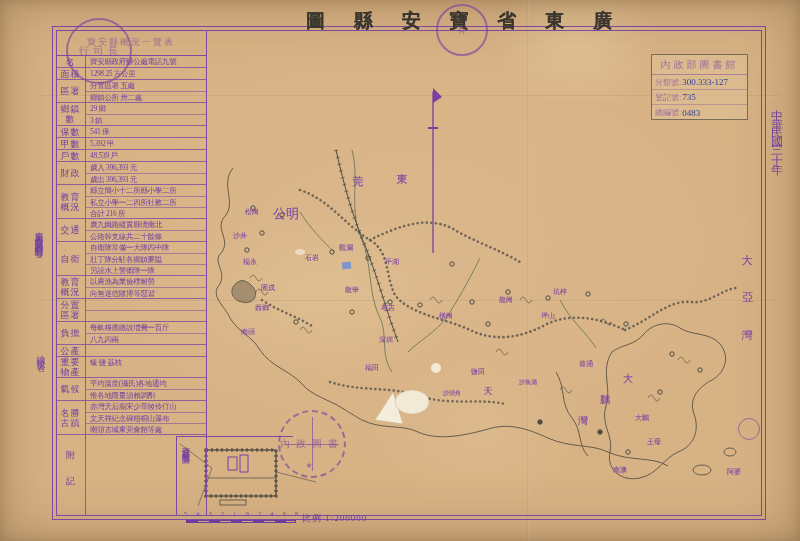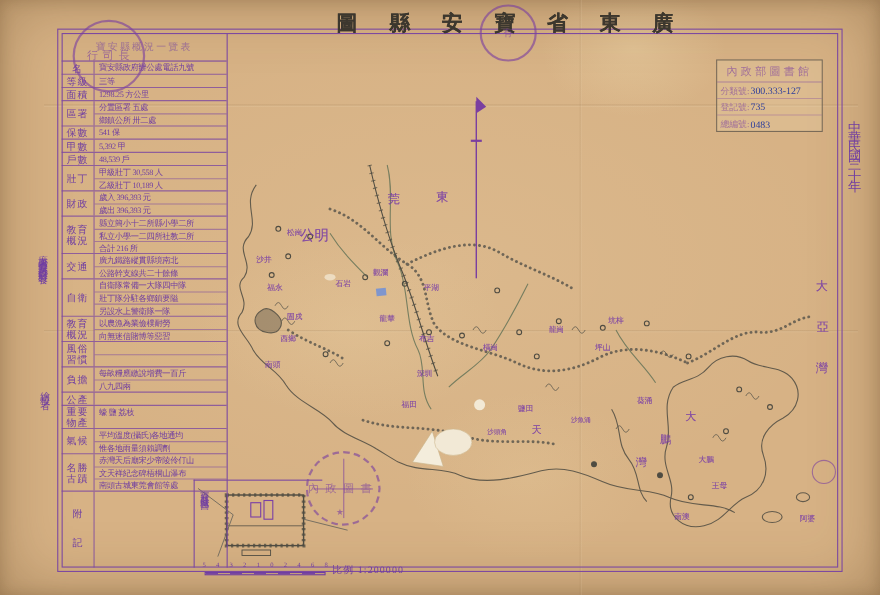--- a/index.html
+++ b/index.html
@@ -254,61 +254,55 @@
 <div class="table">
   <div class="thead">寶安縣概況一覽表</div>
   <div style="display:flex;flex-direction:column;flex:1">
       <div class="trow">
         <div class="tlabel">名</div>
         <div class="tval">
           <div class="tline">寶安縣政府辦公處電話九號</div>
         </div>
       </div>
       <div class="trow">
-        <div class="tlabel">等級</div>
-        <div class="tval">
-          <div class="tline">三等</div>
-        </div>
-      </div>
-      <div class="trow">
         <div class="tlabel">面積</div>
         <div class="tval">
           <div class="tline">1298.25 方公里</div>
         </div>
       </div>
       <div class="trow">
         <div class="tlabel">區署</div>
         <div class="tval">
           <div class="tline">分置區署 五處</div>
           <div class="tline">鄉鎮公所 卅二處</div>
         </div>
       </div>
       <div class="trow">
+        <div class="tlabel">鄉鎮數</div>
+        <div class="tval">
+          <div class="tline">29 鄉</div>
+          <div class="tline">3 鎮</div>
+        </div>
+      </div>
+      <div class="trow">
         <div class="tlabel">保數</div>
         <div class="tval">
           <div class="tline">541 保</div>
         </div>
       </div>
       <div class="trow">
         <div class="tlabel">甲數</div>
         <div class="tval">
           <div class="tline">5,392 甲</div>
         </div>
       </div>
       <div class="trow">
         <div class="tlabel">戶數</div>
         <div class="tval">
           <div class="tline">48,539 戶</div>
-        </div>
-      </div>
-      <div class="trow">
-        <div class="tlabel">壯丁</div>
-        <div class="tval">
-          <div class="tline">甲級壯丁 30,558 人</div>
-          <div class="tline">乙級壯丁 10,189 人</div>
         </div>
       </div>
       <div class="trow">
         <div class="tlabel">財政</div>
         <div class="tval">
           <div class="tline">歲入 396,393 元</div>
           <div class="tline">歲出 396,393 元</div>
         </div>
       </div>
       <div class="trow">
@@ -335,21 +329,21 @@
         </div>
       </div>
       <div class="trow">
         <div class="tlabel">教育概況</div>
         <div class="tval">
           <div class="tline">以農漁為業儉樸耐勞</div>
           <div class="tline">向無迷信賭博等惡習</div>
         </div>
       </div>
       <div class="trow">
-        <div class="tlabel">風俗習慣</div>
+        <div class="tlabel">分置區署</div>
         <div class="tval">
           <div class="tline"></div>
           <div class="tline"></div>
         </div>
       </div>
       <div class="trow">
         <div class="tlabel">負擔</div>
         <div class="tval">
           <div class="tline">每畝糧應繳說增費一百斤</div>
           <div class="tline">八九四兩</div>
@@ -401,21 +395,21 @@
     <span class="map-label" style="left: 747px; top: 335px; font-size: 11px;">灣</span>
     <span class="map-label" style="left: 628px; top: 379px; font-size: 10px;">大</span>
     <span class="map-label" style="left: 605px; top: 400px; font-size: 10px;">鵬</span>
     <span class="map-label" style="left: 583px; top: 421px; font-size: 10px;">灣</span>
     <span class="map-label" style="left: 488px; top: 391px; font-size: 9px;">天</span>
     <span class="map-label" style="left: 248px; top: 332px; font-size: 7px;">南頭</span>
     <span class="map-label" style="left: 262px; top: 308px; font-size: 7px;">西鄉</span>
     <span class="map-label" style="left: 268px; top: 288px; font-size: 7px;">固戍</span>
     <span class="map-label" style="left: 250px; top: 262px; font-size: 7px;">福永</span>
     <span class="map-label" style="left: 240px; top: 236px; font-size: 7px;">沙井</span>
-    <span class="map-label" style="left: 268px; top: 212px; font-size: 7px;">松崗</span>
+    <span class="map-label" style="left: 252px; top: 212px; font-size: 7px;">松崗</span>
     <span class="map-label" style="left: 286px; top: 214px; font-size: 13px;">公明</span>
     <span class="map-label" style="left: 312px; top: 258px; font-size: 7px;">石岩</span>
     <span class="map-label" style="left: 352px; top: 290px; font-size: 7px;">龍華</span>
     <span class="map-label" style="left: 346px; top: 248px; font-size: 7px;">觀瀾</span>
     <span class="map-label" style="left: 392px; top: 262px; font-size: 7px;">平湖</span>
     <span class="map-label" style="left: 388px; top: 308px; font-size: 7px;">布吉</span>
     <span class="map-label" style="left: 386px; top: 340px; font-size: 7px;">深圳</span>
     <span class="map-label" style="left: 372px; top: 368px; font-size: 7px;">福田</span>
     <span class="map-label" style="left: 452px; top: 393px; font-size: 6px;">沙頭角</span>
     <span class="map-label" style="left: 478px; top: 372px; font-size: 7px;">鹽田</span>

